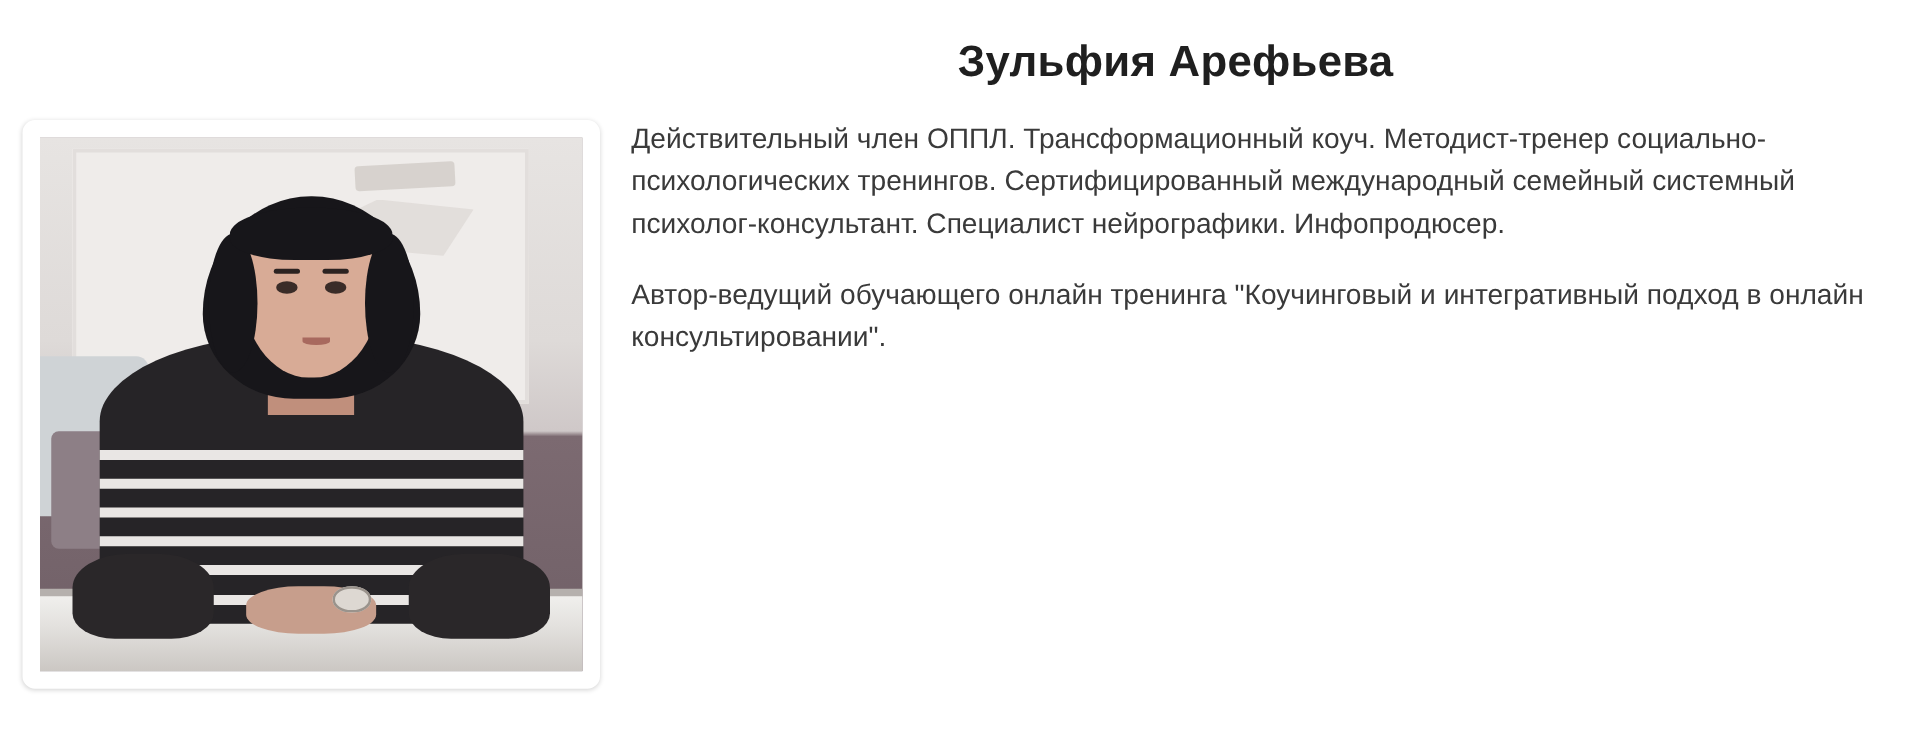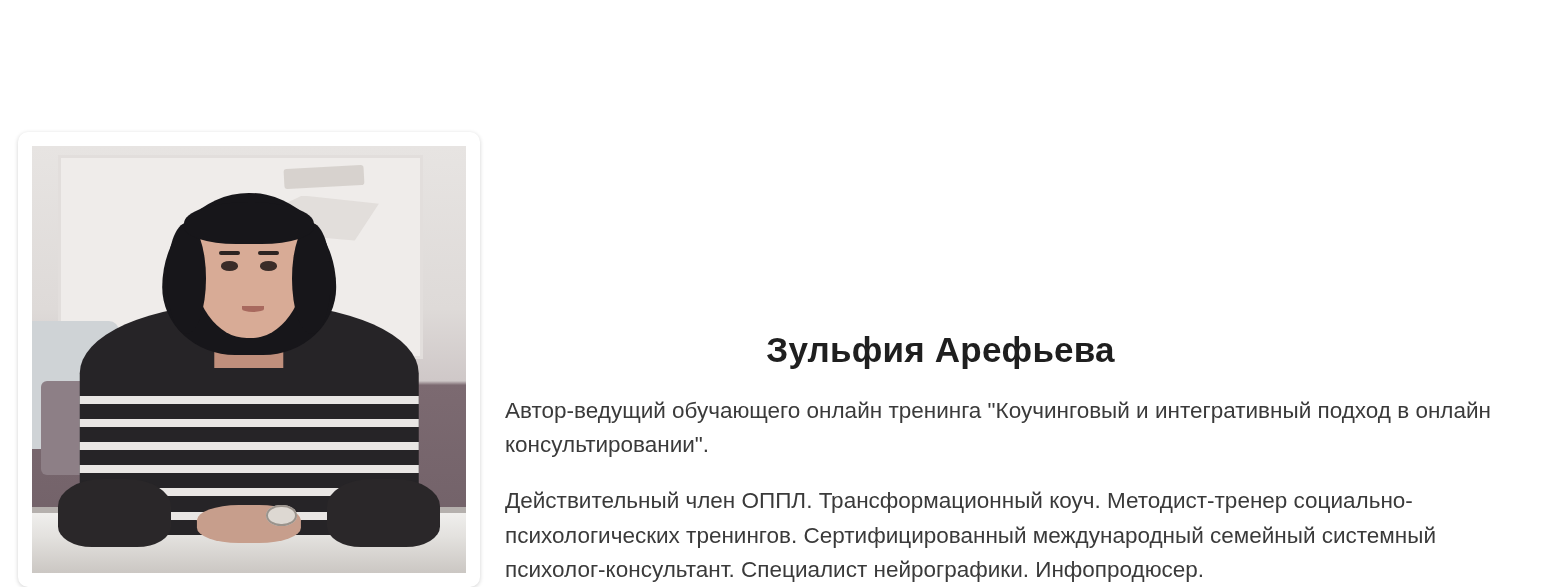--- a/index.html
+++ b/index.html
@@ -10,21 +10,21 @@
     width: 1544px;
     height: 587px;
     background: #ffffff;
     font-family: "Liberation Sans", sans-serif;
     color: #2b2b2b;
     overflow: hidden;
   }
 
   .profile-card {
     display: flex;
-    align-items: flex-end;
+    align-items: flex-start;
     width: 1544px;
     height: 587px;
     box-sizing: border-box;
     padding: 0;
   }
 
   
   .photo-column {
     flex: 0 0 480px;
     padding: 96px 0 0 18px;
@@ -311,18 +311,18 @@
         <div class="ph-eye l"></div>
         <div class="ph-eye r"></div>
         <div class="ph-mouth"></div>
       </div>
     </div>
   </div>
 
   <div class="text-column">
     <h1 class="person-name">Зульфия Арефьева</h1>
 
+    <p class="bio-paragraph">Действительный член ОППЛ. Трансформационный коуч. Методист-тренер социально- психологических тренингов. Сертифицированный международный семейный системный психолог-консультант. Специалист нейрографики. Инфопродюсер.</p>
+
     <p class="bio-paragraph">Автор-ведущий обучающего онлайн тренинга "Коучинговый и интегративный подход в онлайн консультировании".</p>
-
-    <p class="bio-paragraph">Действительный член ОППЛ. Трансформационный коуч. Методист-тренер социально- психологических тренингов. Сертифицированный международный семейный системный психолог-консультант. Специалист нейрографики. Инфопродюсер.</p>
   </div>
 
 </div>
 
 </body></html>

